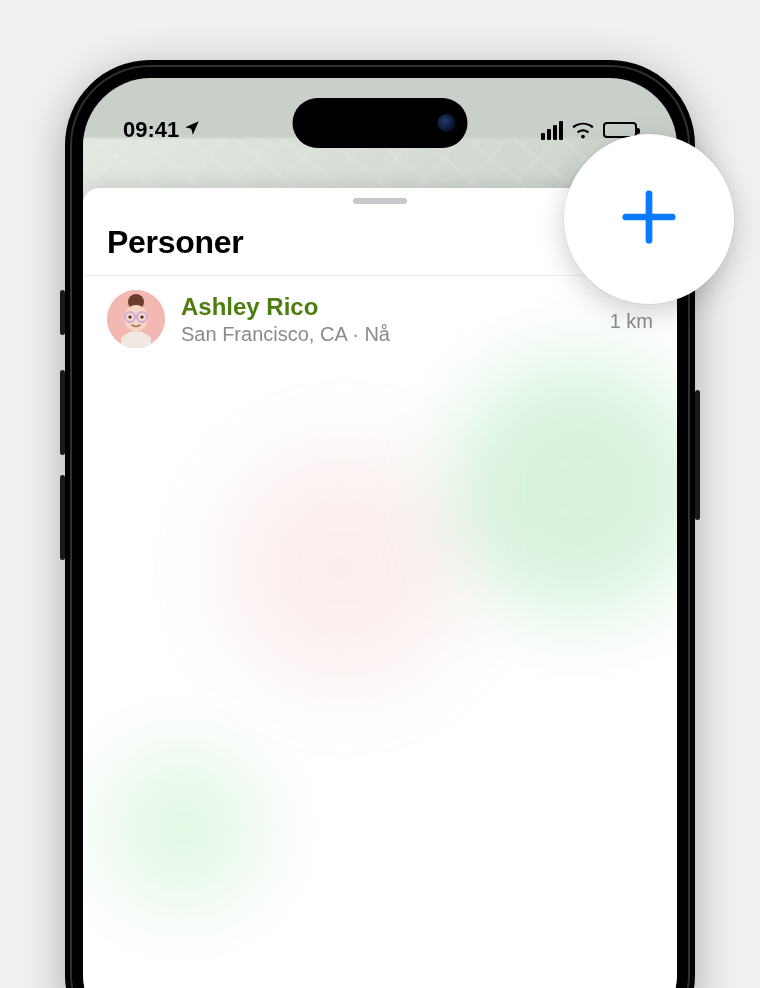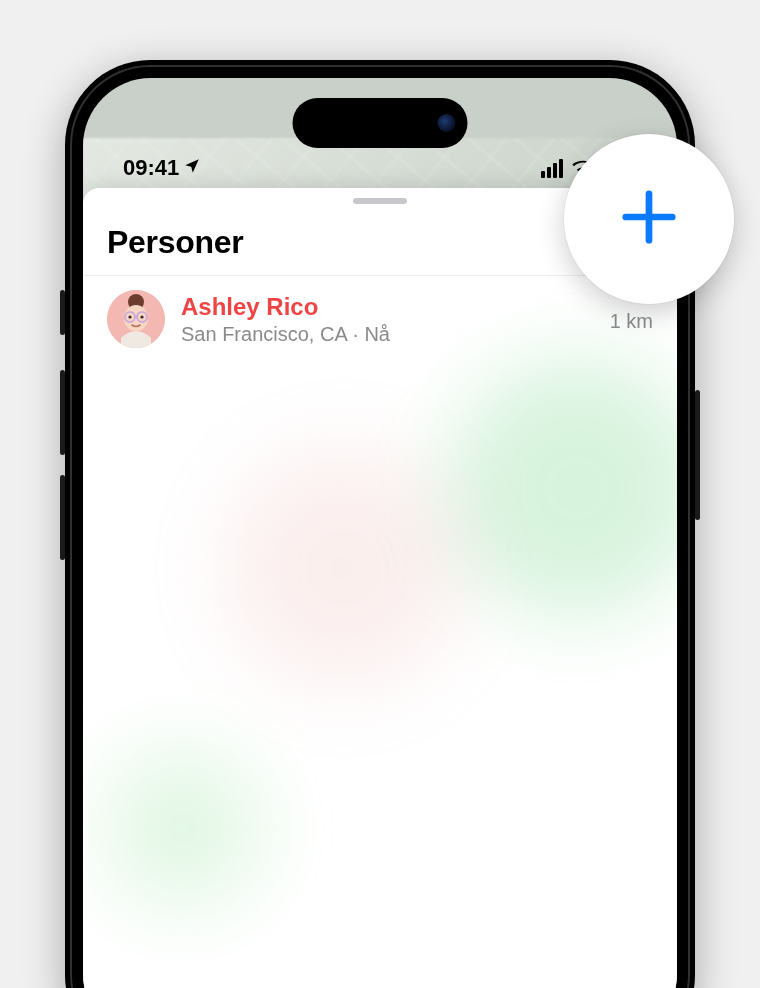--- a/index.html
+++ b/index.html
@@ -79,21 +79,20 @@
       top: 0; left: 0; right: 0;
       height: 80px;
       display: flex;
       align-items: center;
       justify-content: space-between;
       padding: 24px 40px 0 40px;
       z-index: 15;
       color: #000;
       font-weight: 600;
       font-size: 22px;
-      margin-top: 38px;
     }
     .status-left { display: flex; align-items: center; gap: 4px; }
     .status-right { display: flex; align-items: center; gap: 8px; }
     .loc-arrow {
       display: inline-block;
     }
     .signal {
       display: flex; align-items: flex-end; gap: 2px;
     }
     .signal span {
@@ -161,21 +160,21 @@
     }
     .avatar {
       width: 58px; height: 58px; border-radius: 50%;
       background: #f4b8b3;
       position: relative;
       flex-shrink: 0;
       overflow: hidden;
     }
     .avatar svg { width: 100%; height: 100%; }
     .person-info { flex: 1; }
-    .person-name { font-size: 24px; font-weight: 600; color: #ef4444; }
+    .person-name { font-size: 24px; font-weight: 600; color: #4d7c0f; }
     .person-sub  { font-size: 20px; color: #8a8a8e; margin-top: 2px; }
     .person-dist { font-size: 20px; color: #8a8a8e; align-self: flex-start; margin-top: 20px; }
 
     .add-highlight {
       position: absolute;
       top: 134px;
       right: 26px;
       width: 170px; height: 170px;
       border-radius: 50%;
       background: #fff;

